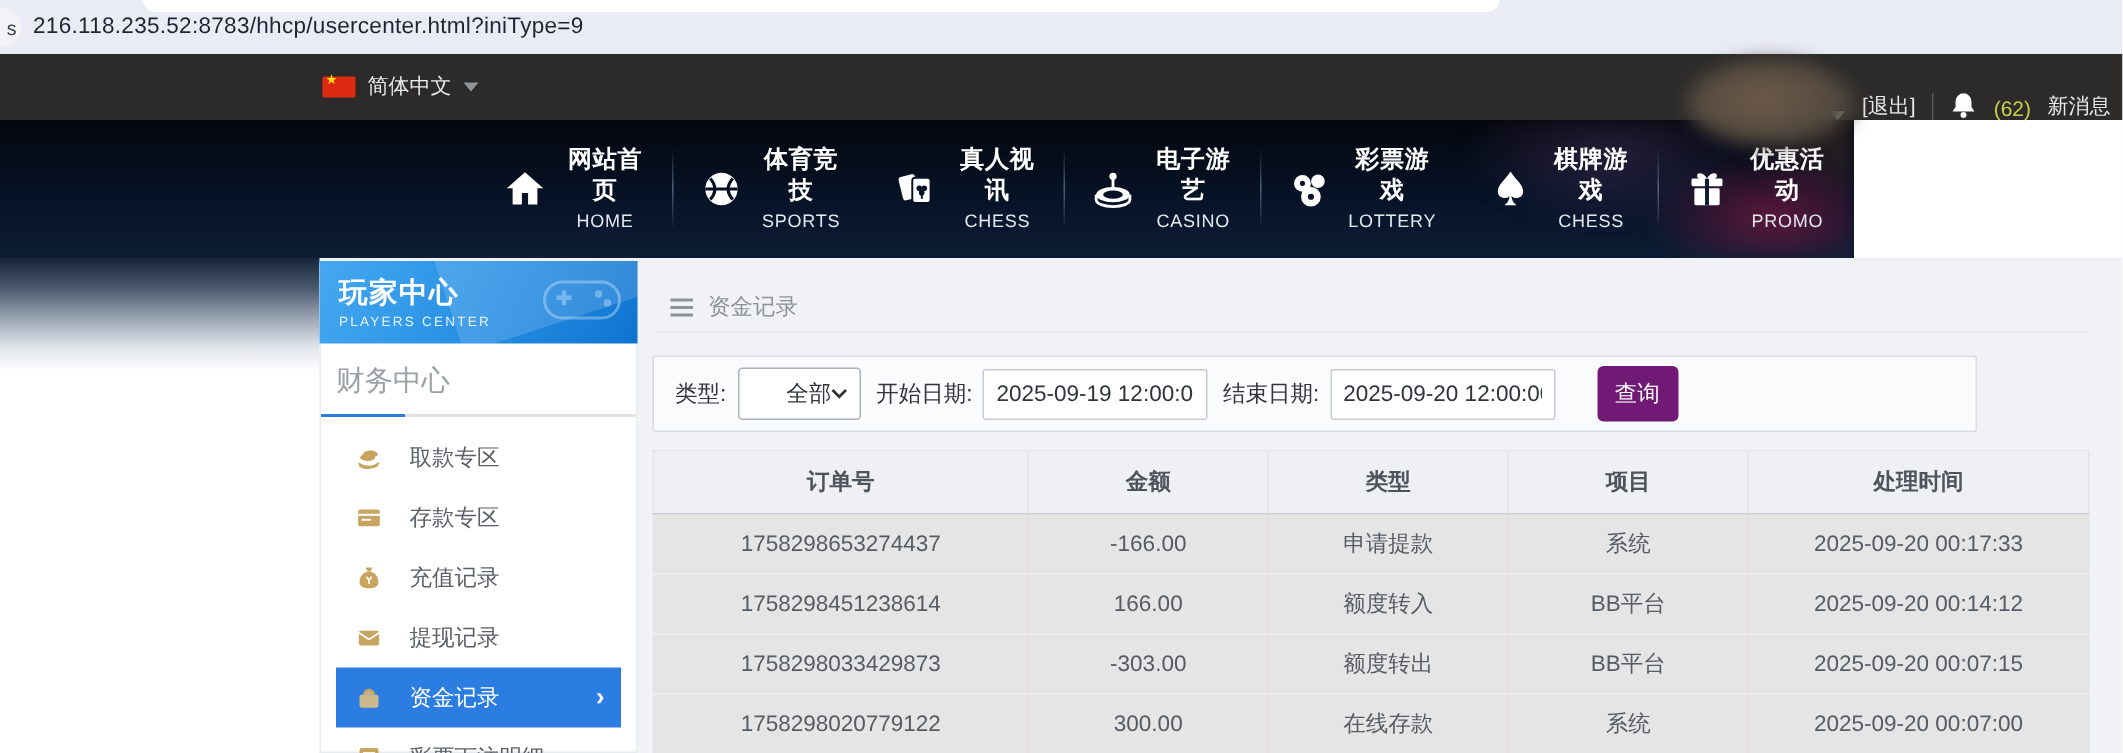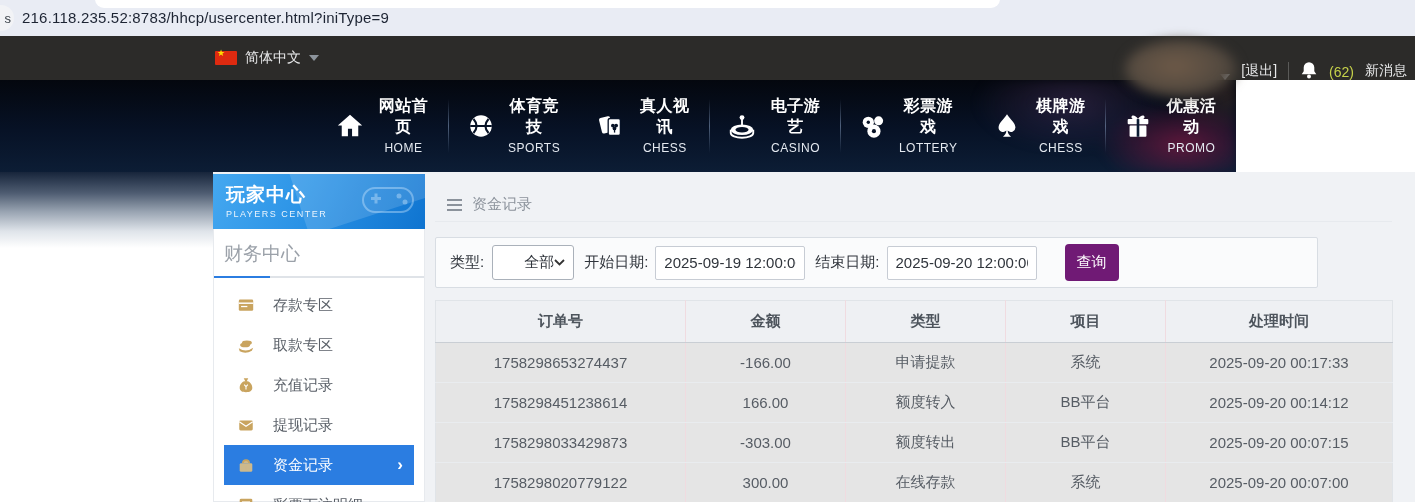--- a/index.html
+++ b/index.html
@@ -244,33 +244,33 @@
           </svg>
         <div class="sb-title">玩家中心</div>
         <div class="sb-sub">PLAYERS CENTER</div>
       </div>
       <div class="sb-section">财务中心</div>
       <div class="sb-rule"></div>
 
       <div class="sb-menu">
         <div class="side-item">
           <svg class="gold-ic" viewBox="0 0 20 20">
+              <ellipse cx="11" cy="7.5" rx="5.5" ry="2.6" fill="#c9a45f"></ellipse>
+              <ellipse cx="9" cy="10" rx="5.5" ry="2.6" fill="#c9a45f"></ellipse>
+              <path d="M2 13.5q8 5.5 16-.5l-1.5 3.5q-7 4-13.5.5z" fill="#c9a45f"></path>
+            </svg>
+          <span>取款专区</span>
+        </div>
+        <div class="side-item">
+          <svg class="gold-ic" viewBox="0 0 20 20">
               <rect x="2" y="4" width="16" height="12.5" rx="1.5" fill="#c9a45f"></rect>
               <rect x="2" y="7.2" width="16" height="1.6" fill="#fff"></rect>
               <rect x="4.5" y="11" width="7" height="1.4" fill="#fff"></rect>
             </svg>
           <span>存款专区</span>
-        </div>
-        <div class="side-item">
-          <svg class="gold-ic" viewBox="0 0 20 20">
-              <ellipse cx="11" cy="7.5" rx="5.5" ry="2.6" fill="#c9a45f"></ellipse>
-              <ellipse cx="9" cy="10" rx="5.5" ry="2.6" fill="#c9a45f"></ellipse>
-              <path d="M2 13.5q8 5.5 16-.5l-1.5 3.5q-7 4-13.5.5z" fill="#c9a45f"></path>
-            </svg>
-          <span>取款专区</span>
         </div>
         <div class="side-item">
           <svg class="gold-ic" viewBox="0 0 20 20">
               <path d="M7.5 2.5h5L11 5.5H9z" fill="#c9a45f"></path>
               <path d="M10 5.5c-4.2 0-7 3.8-7 7.6C3 16.8 6 18 10 18s7-1.2 7-4.9c0-3.8-2.8-7.6-7-7.6z" fill="#c9a45f"></path>
               <path d="M8 9.5l2 2.4 2-2.4M10 11.9v3" stroke="#fff" stroke-width="1.2" fill="none"></path>
             </svg>
           <span>充值记录</span>
         </div>
         <div class="side-item">

